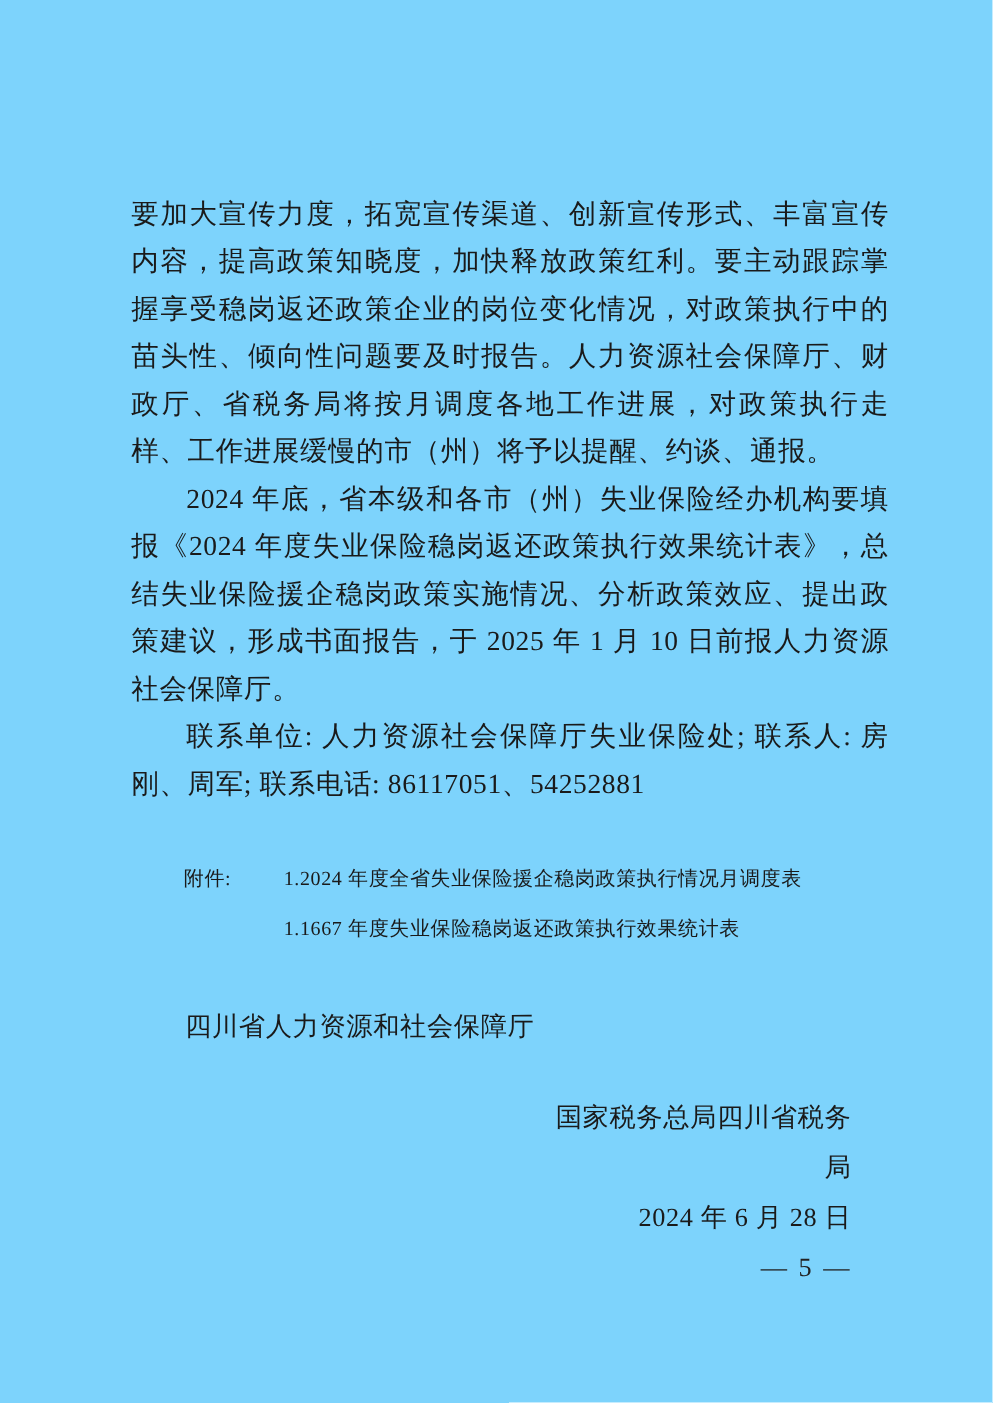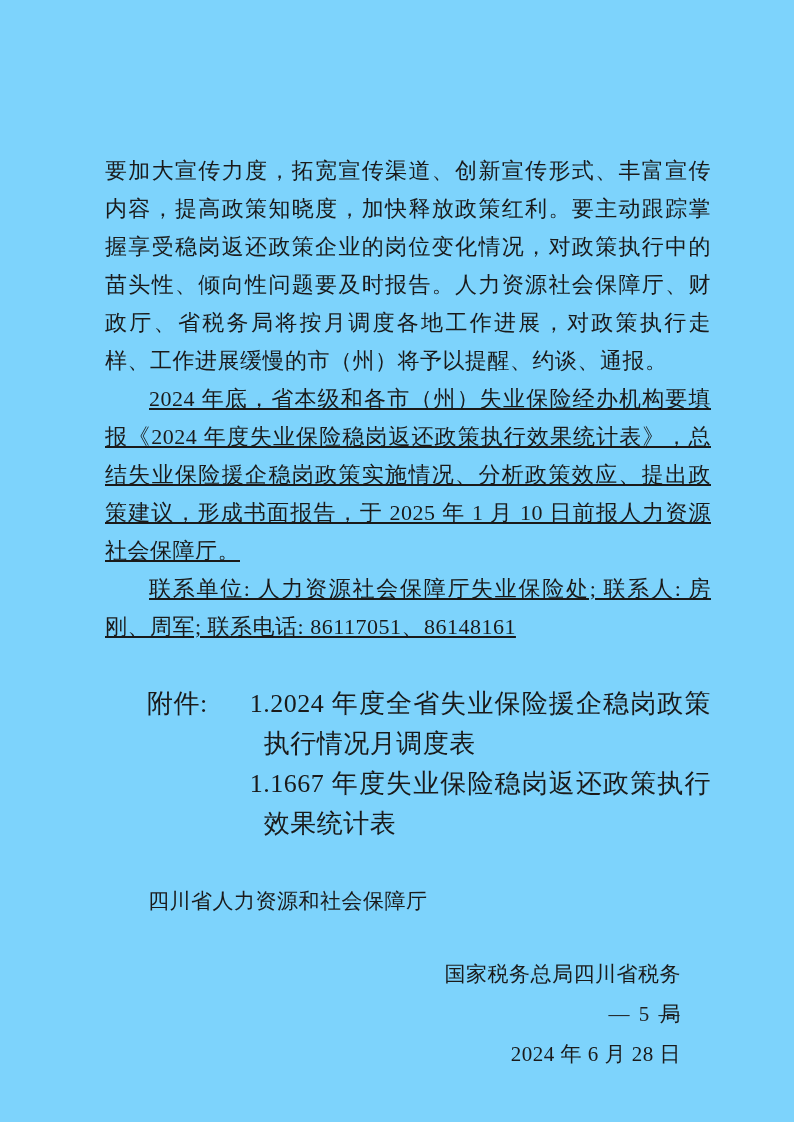--- a/index.html
+++ b/index.html
@@ -19,27 +19,27 @@
     width: 606px;
   }
   p.body {
     margin: 0;
     font-size: 22px;
     line-height: 38px;
     letter-spacing: 0.5px;
     text-align: justify;
     text-justify: inter-character;
   }
-  p.indent { text-indent: 2em; text-decoration: underline; }
+  p.indent { text-indent: 2em; }
 
   .attachments {
     margin-top: 38px;
     display: flex;
     align-items: flex-start;
-    font-size: 26px;
+    font-size: 16px;
     line-height: 40px;
     letter-spacing: 0.5px;
   }
   .att-label {
     padding-left: 42px;
     margin-right: 10px;
     white-space: nowrap;
   }
   .att-items { flex: 1; }
   .att-item {
@@ -85,21 +85,21 @@
 </head>
 <body>
 
 <div class="page">
   <div class="content">
 
     <p class="body">要加大宣传力度，拓宽宣传渠道、创新宣传形式、丰富宣传内容，提高政策知晓度，加快释放政策红利。要主动跟踪掌握享受稳岗返还政策企业的岗位变化情况，对政策执行中的苗头性、倾向性问题要及时报告。人力资源社会保障厅、财政厅、省税务局将按月调度各地工作进展，对政策执行走样、工作进展缓慢的市（州）将予以提醒、约谈、通报。</p>
 
     <p class="body indent">2024 年底，省本级和各市（州）失业保险经办机构要填报《2024 年度失业保险稳岗返还政策执行效果统计表》，总结失业保险援企稳岗政策实施情况、分析政策效应、提出政策建议，形成书面报告，于 2025 年 1 月 10 日前报人力资源社会保障厅。</p>
 
-    <p class="body indent">联系单位: 人力资源社会保障厅失业保险处; 联系人: 房刚、周军; 联系电话: 86117051、86148161</p>
+    <p class="body indent">联系单位: 人力资源社会保障厅失业保险处; 联系人: 房刚、周军; 联系电话: 86117051、54252881</p>
 
     <div class="attachments">
       <span class="att-label">附件:</span>
       <div class="att-items">
         <div class="att-item">1.2024 年度全省失业保险援企稳岗政策执行情况月调度表</div>
         <div class="att-item">1.1667 年度失业保险稳岗返还政策执行效果统计表</div>
       </div>
     </div>
 
     <div class="sign-row">

